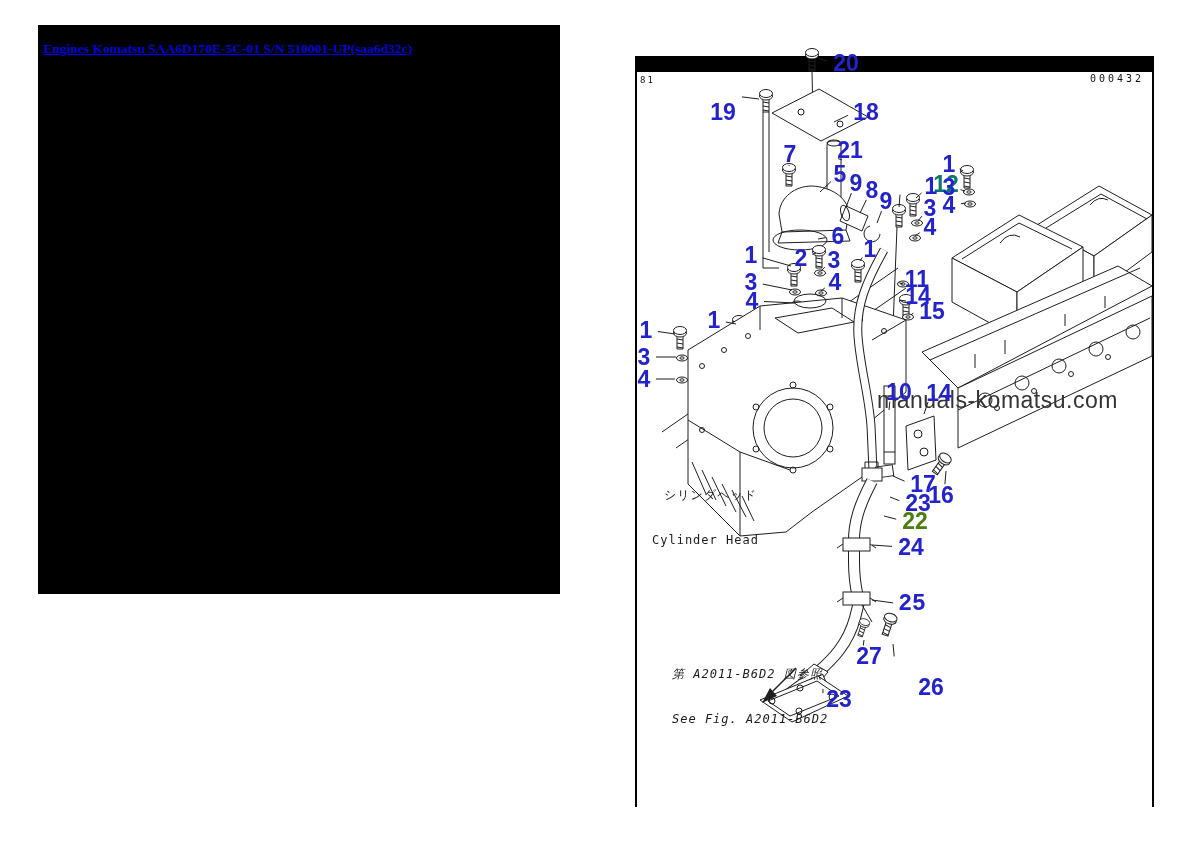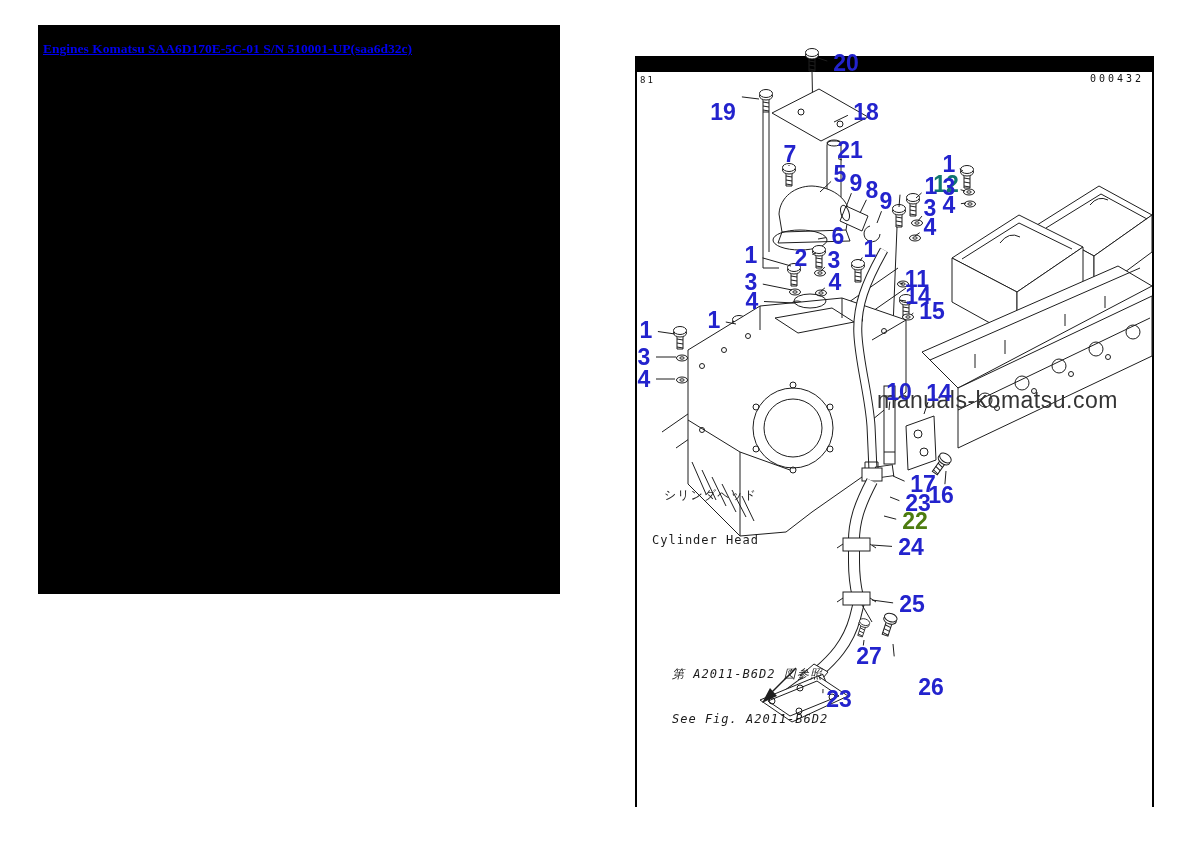--- a/index.html
+++ b/index.html
@@ -310,17 +310,17 @@
     <div class="callout" style="left: 917px; top: 279px; color: rgb(35, 35, 205);">11</div>
     <div class="callout" style="left: 918px; top: 296px; color: rgb(35, 35, 205);">14</div>
     <div class="callout" style="left: 932px; top: 311px; color: rgb(35, 35, 205);">15</div>
     <div class="callout" style="left: 899px; top: 392px; color: rgb(35, 35, 205);">10</div>
     <div class="callout" style="left: 939px; top: 393px; color: rgb(35, 35, 205);">14</div>
     <div class="callout" style="left: 923px; top: 484px; color: rgb(35, 35, 205);">17</div>
     <div class="callout" style="left: 941px; top: 495px; color: rgb(35, 35, 205);">16</div>
     <div class="callout" style="left: 918px; top: 503px; color: rgb(35, 35, 205);">23</div>
     <div class="callout" style="left: 915px; top: 521px; color: #4d7c0f;">22</div>
     <div class="callout" style="left: 911px; top: 547px; color: rgb(35, 35, 205);">24</div>
-    <div class="callout" style="left: 912px; top: 604px; color: rgb(35, 35, 205);">25</div>
+    <div class="callout" style="left: 912px; top: 604px; color: rgb(35, 35, 205); font-family: Liberation Mono, monospace;">25</div>
     <div class="callout" style="left: 869px; top: 656px; color: rgb(35, 35, 205);">27</div>
     <div class="callout" style="left: 899px; top: 687px; color: rgb(35, 35, 205); margin-left: 32px;">26</div>
     <div class="callout" style="left: 839px; top: 699px; color: rgb(35, 35, 205);">23</div>
   </div>
 
 </body></html>

